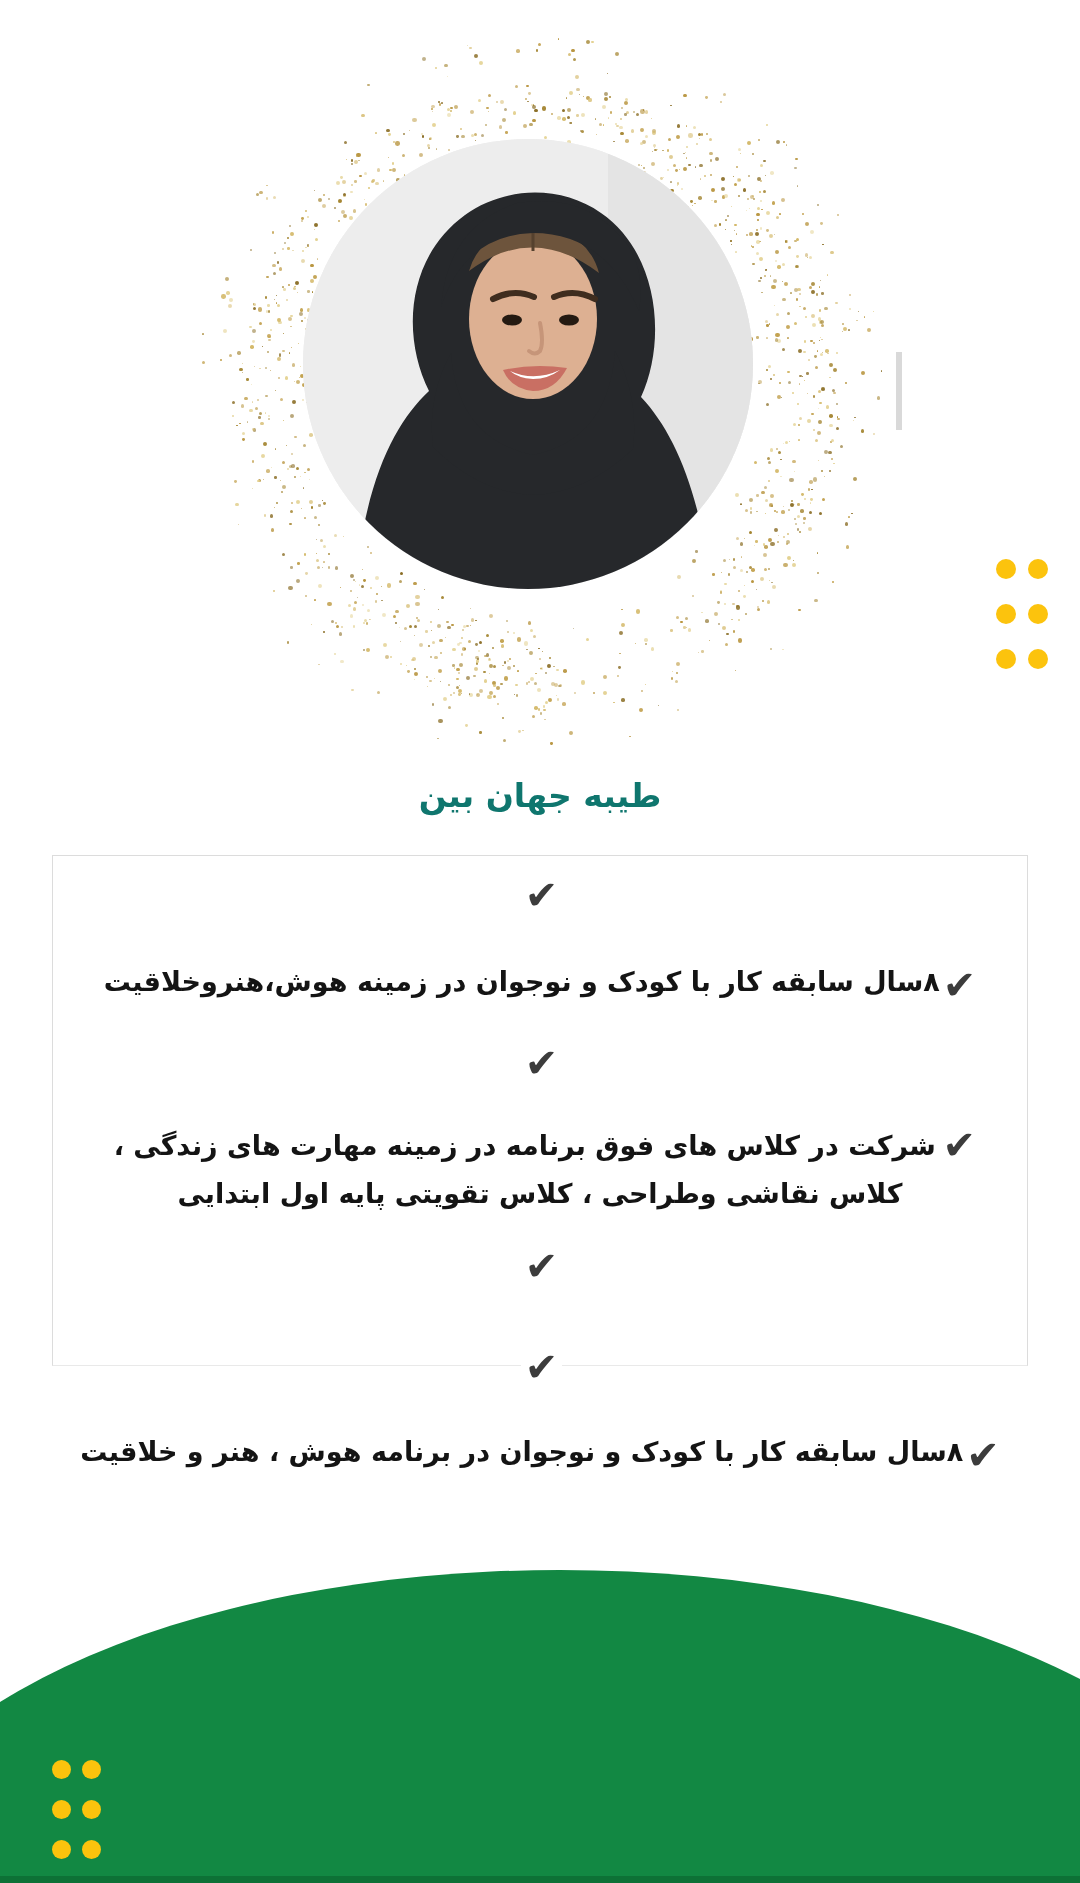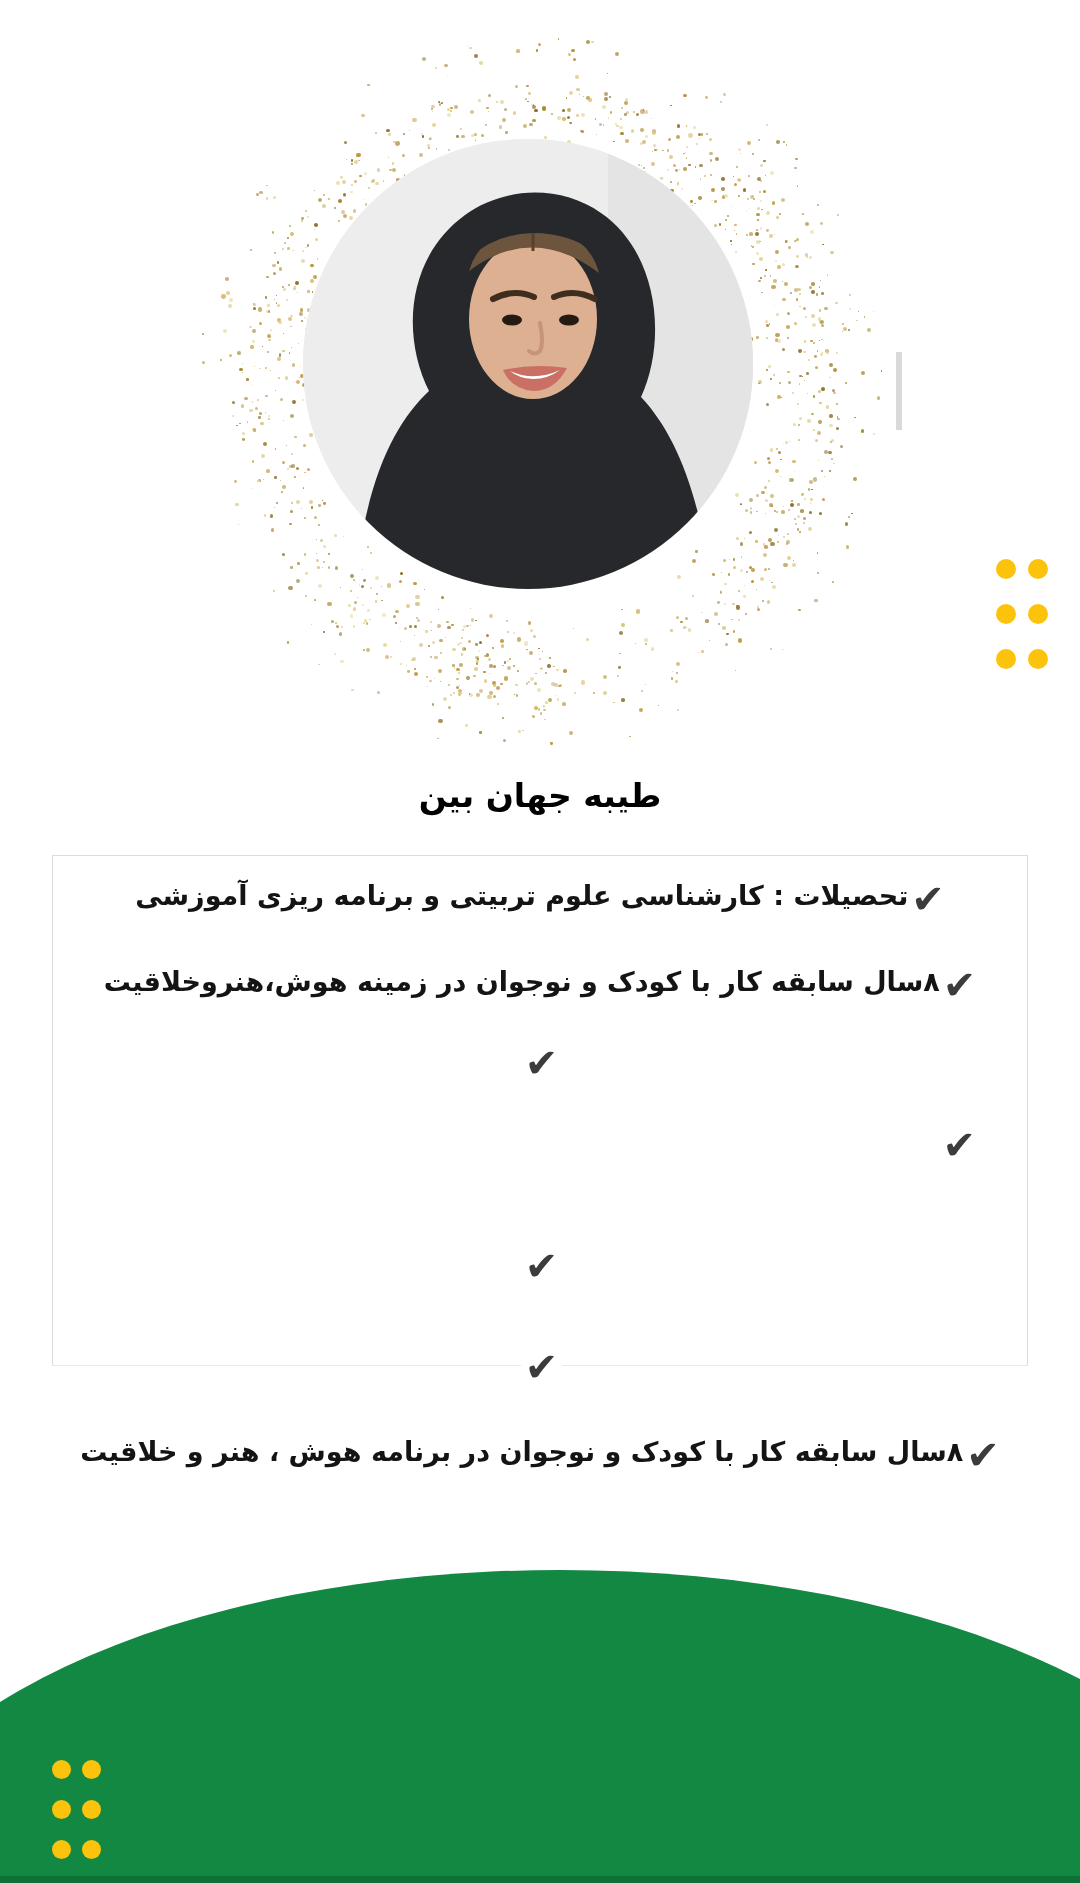--- a/index.html
+++ b/index.html
@@ -25,21 +25,21 @@
   
   .dots{position:absolute;display:grid;grid-template-columns:auto auto;z-index:3}
   .dots span{border-radius:50%;background:var(--dot-yellow)}
   .dots-right{left:996px;top:559px;column-gap:12px;row-gap:25px}
   .dots-right span{width:20px;height:20px}
   .dots-left{left:52px;top:1760px;column-gap:11px;row-gap:21px}
   .dots-left span{width:19px;height:19px}
   
   .name{
     position:absolute;left:0;top:776px;width:1080px;text-align:center;direction:rtl;
-    font-size:33px;font-weight:700;color:#000000;z-index:3;
+    font-size:33px;font-weight:700;color:#0f766e;z-index:3;
   }
   
   .card{
     position:absolute;left:52px;top:855px;width:976px;height:511px;background:#fff;
     border:1px solid var(--card-border);border-bottom-color:#e9e9e9;z-index:2;
   }
   
   .q-row{
     position:absolute;left:52px;width:976px;display:flex;justify-content:center;align-items:center;
     direction:rtl;z-index:3;font-weight:700;color:var(--text-black);font-size:27px;line-height:48px;
@@ -1332,31 +1332,31 @@
     <span></span>
       <span></span>
   </div>
 
   <div class="name">طیبه جهان بین</div>
 
   <div class="card"></div>
 
   <div class="q-row r1">
     <span class="check">✔</span>
-    <span class="q-text">تحصیلات : کارشناسی علوم تربیتی و برنامه ریزی آموزشی</span>
   </div>
   <div class="q-row r2">
     <span class="check">✔</span>
     <span class="q-text">۸سال سابقه کار با کودک و نوجوان در زمینه هوش،هنروخلاقیت</span>
   </div>
   <div class="q-row r3">
     <span class="check">✔</span>
   </div>
   <div class="q-row r4">
     <span class="check">✔</span>
+    <span class="q-text">شرکت در کلاس های فوق برنامه در زمینه مهارت های زندگی ، کلاس نقاشی وطراحی ، کلاس تقویتی پایه اول ابتدایی</span>
   </div>
   <div class="q-row r5">
     <span class="check">✔</span>
   </div>
   <div class="q-row r6">
     <span class="check">✔</span>
   </div>
   <div class="q-row r7">
     <span class="check">✔</span>
     <span class="q-text">۸سال سابقه کار با کودک و نوجوان در برنامه هوش ، هنر و خلاقیت</span>

